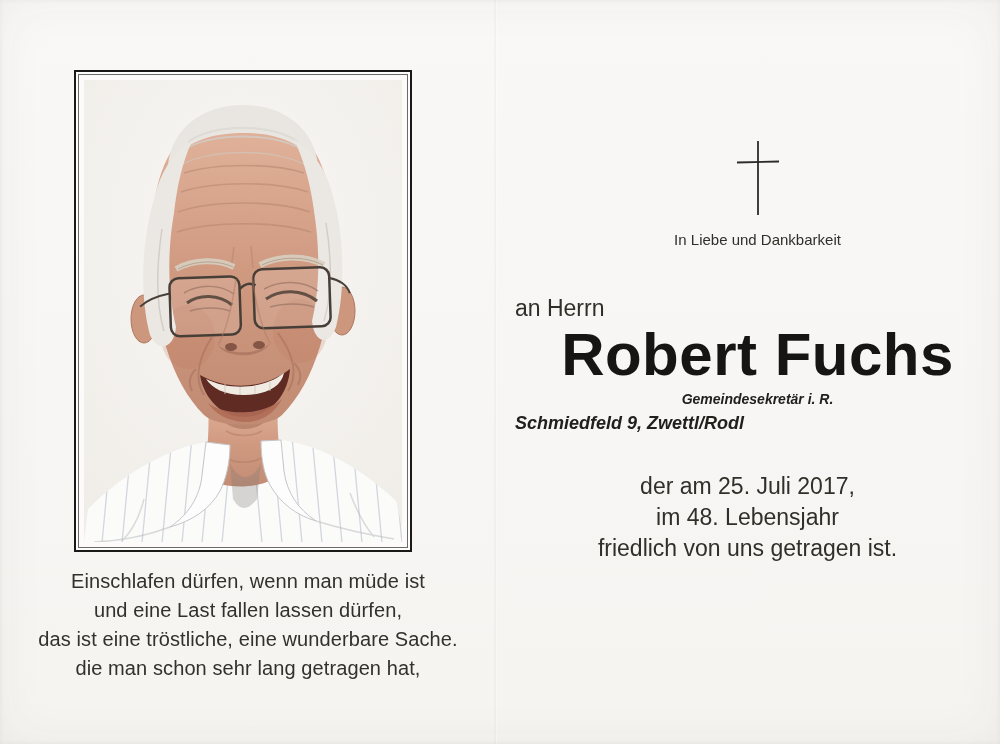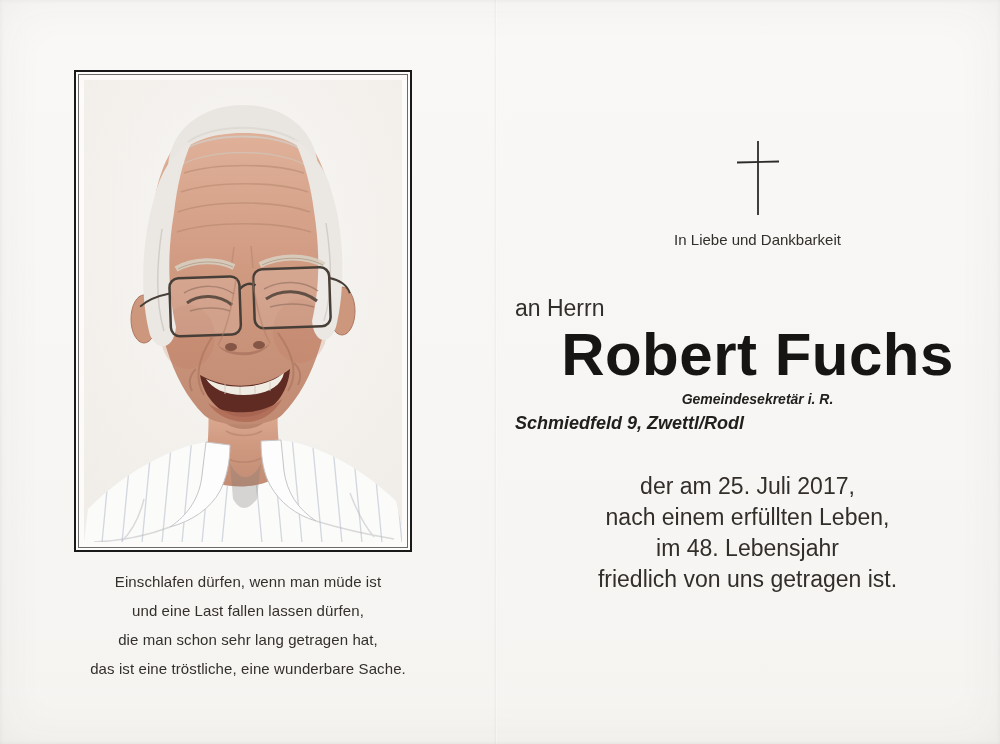--- a/index.html
+++ b/index.html
@@ -25,21 +25,21 @@
   }
   .photo-mat{
     box-sizing:border-box;width:100%;height:100%;
     border:1px solid #6a6a6a;padding:5px;background:#fcfbf9;
   }
   .photo-mat svg{display:block;width:100%;height:100%;}
   
   .tline{white-space:nowrap;}
   .quote{
     position:absolute;left:8px;top:567px;width:480px;
-    text-align:center;font-size:15px;line-height:29px;color:#34302c;letter-spacing:.1px;
+    text-align:center;font-size:20px;line-height:29px;color:#34302c;letter-spacing:.1px;
   }
   .cross{position:absolute;left:726px;top:138px;width:64px;height:80px;}
   .intro{position:absolute;left:515px;top:221px;width:485px;text-align:center;
          font-size:15px;line-height:38px;color:#322e2a;}
   .salutation{position:absolute;left:515px;top:295px;width:485px;text-align:left;
          font-size:23px;color:#322e2a;}
   .name{position:absolute;left:515px;top:330px;width:485px;text-align:center;
         font-size:60px;line-height:50px;font-weight:700;color:#171513;letter-spacing:.5px;}
   .title-line{position:absolute;left:515px;top:387px;width:485px;text-align:center;
         font-size:14px;line-height:24px;font-weight:700;font-style:italic;color:#22201d;}
@@ -182,22 +182,22 @@
           <path d="M60,420 C56,436 48,452 38,462"></path>
           <path d="M266,414 C272,430 280,446 290,458"></path>
         </g>
       </svg>
     </div>
   </div>
 
   <div class="quote">
     <div class="tline">Einschlafen dürfen, wenn man müde ist</div>
     <div class="tline">und eine Last fallen lassen dürfen,</div>
+    <div class="tline">das ist eine tröstliche, eine wunderbare Sache.</div>
     <div class="tline">die man schon sehr lang getragen hat,</div>
-    <div class="tline">das ist eine tröstliche, eine wunderbare Sache.</div>
   </div>
 
   <svg class="cross" viewBox="0 0 64 80" aria-hidden="true">
     <line x1="32" y1="3" x2="32" y2="77" stroke="#2b2b2b" stroke-width="1.8"></line>
     <line x1="11" y1="24.5" x2="53" y2="23.5" stroke="#2b2b2b" stroke-width="1.8"></line>
   </svg>
 
   <div class="intro">
     <div class="tline">In Liebe und Dankbarkeit</div>
   </div>
@@ -205,18 +205,17 @@
   <div class="salutation">an Herrn</div>
 
   <div class="name">Robert Fuchs</div>
 
   <div class="title-line">Gemeindesekretär i. R.</div>
 
   <div class="address-line">Schmiedfeld 9, Zwettl/Rodl</div>
 
   <div class="passing">
     <div class="tline">der am 25. Juli 2017,</div>
-    <div class="tline">nach einem erfüllten Leben,</div>
     <div class="tline">im 48. Lebensjahr</div>
     <div class="tline">friedlich von uns getragen ist.</div>
   </div>
 
 </div>
 
 </body></html>

